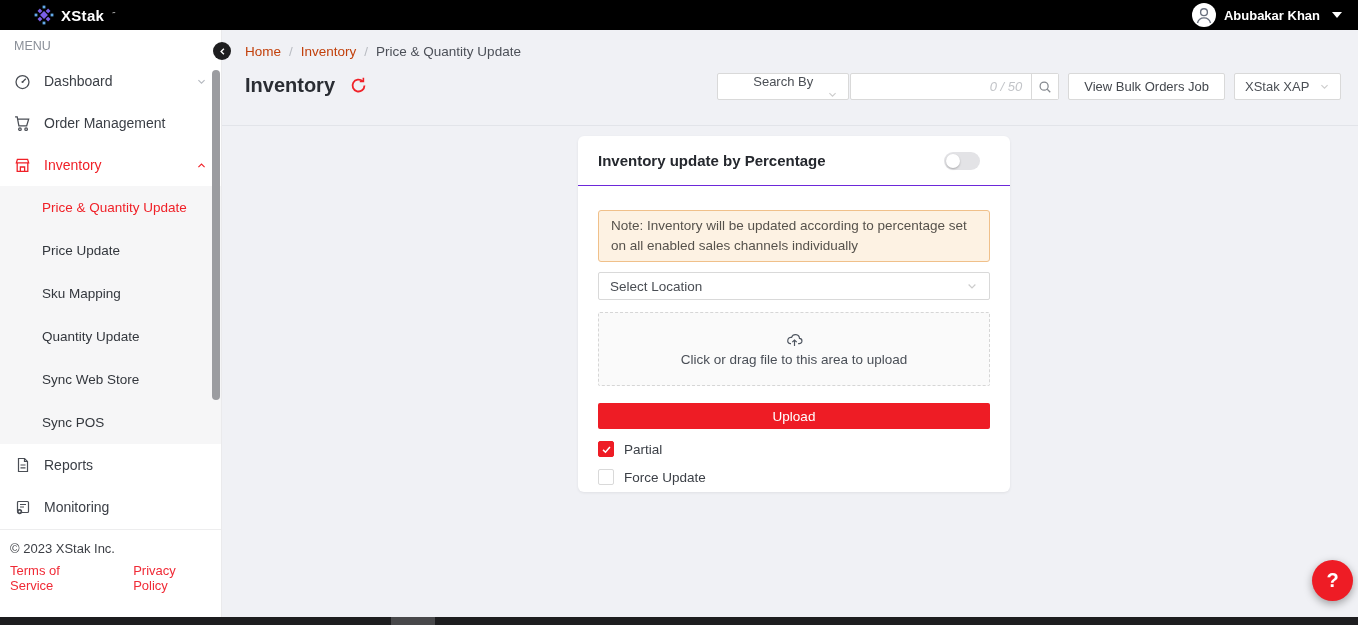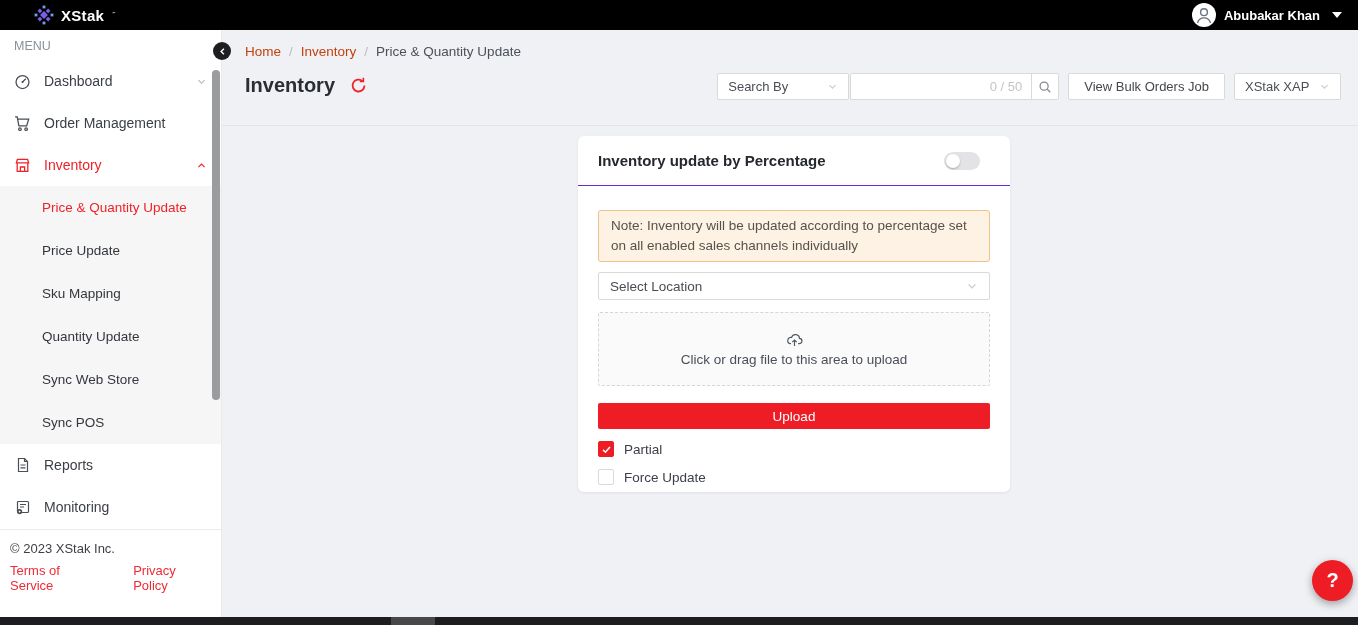--- a/index.html
+++ b/index.html
@@ -46,26 +46,26 @@
   .bc-sep { color:#b9bcc2; }
   .bc-current { color:#4c5058; }
   .titlerow { position:absolute; left:23px; top:44px; display:flex; align-items:center; gap:15px; }
   .page-title { font-size:20px; font-weight:700; color:#2a2d33; }
   .refresh { display:flex; color:#f02128; cursor:pointer; }
 
   .toolbar { position:absolute; top:43px; right:17px; display:flex; align-items:center; }
   .tb-select { height:27px; background:#fff; border:1px solid #d9d9d9; border-radius:2px;
                display:flex; align-items:center; padding:0 10px; font-size:13px; color:#4b4f55; cursor:pointer; }
   .tb-select .chev { margin-left:auto; color:#ccc; display:flex; }
-  .sel-searchby { width:132px; }
+  .sel-searchby { width:132px;flex-direction:column; }
   .sel-xap { width:107px; margin-left:9px; }
   .search-wrap { display:flex; align-items:stretch; height:27px; width:209px; background:#fff;
                  border:1px solid #d9d9d9; border-radius:2px; margin-left:1px; }
   .search-wrap input { flex:1; min-width:0; border:none; outline:none; padding:0 8px; font-size:13px; color:#333; background:transparent; }
-  .counter { align-self:center; font-size:13px; color:#c2c4c8; padding-right:9px; white-space:nowrap; }
+  .counter { align-self:center; font-size:13px; color:#c2c4c8; padding-right:9px; white-space:nowrap;font-style:italic; }
   .search-btn { width:27px; border-left:1px solid #d9d9d9; background:#fff; display:flex; align-items:center; justify-content:center; cursor:pointer; color:#84888e; }
   .tb-button { height:27px; margin-left:9px; padding:0 15px; background:#fff; border:1px solid #d9d9d9; border-radius:2px;
                font-size:13px; color:#43474d; display:flex; align-items:center; cursor:pointer; }
   .toolbar-divider { position:absolute; left:0; right:0; top:95px; border-top:1px solid #e2e4e9; }
 
   
   .card { position:absolute; left:356px; top:106px; width:432px; background:#fff; border-radius:6px;
           box-shadow:0 1px 3px rgba(0,0,0,.07); }
   .card-header { height:50px; display:flex; align-items:center; justify-content:space-between;
                  padding:0 30px 0 20px; border-bottom:1px solid #6d28d9; }

